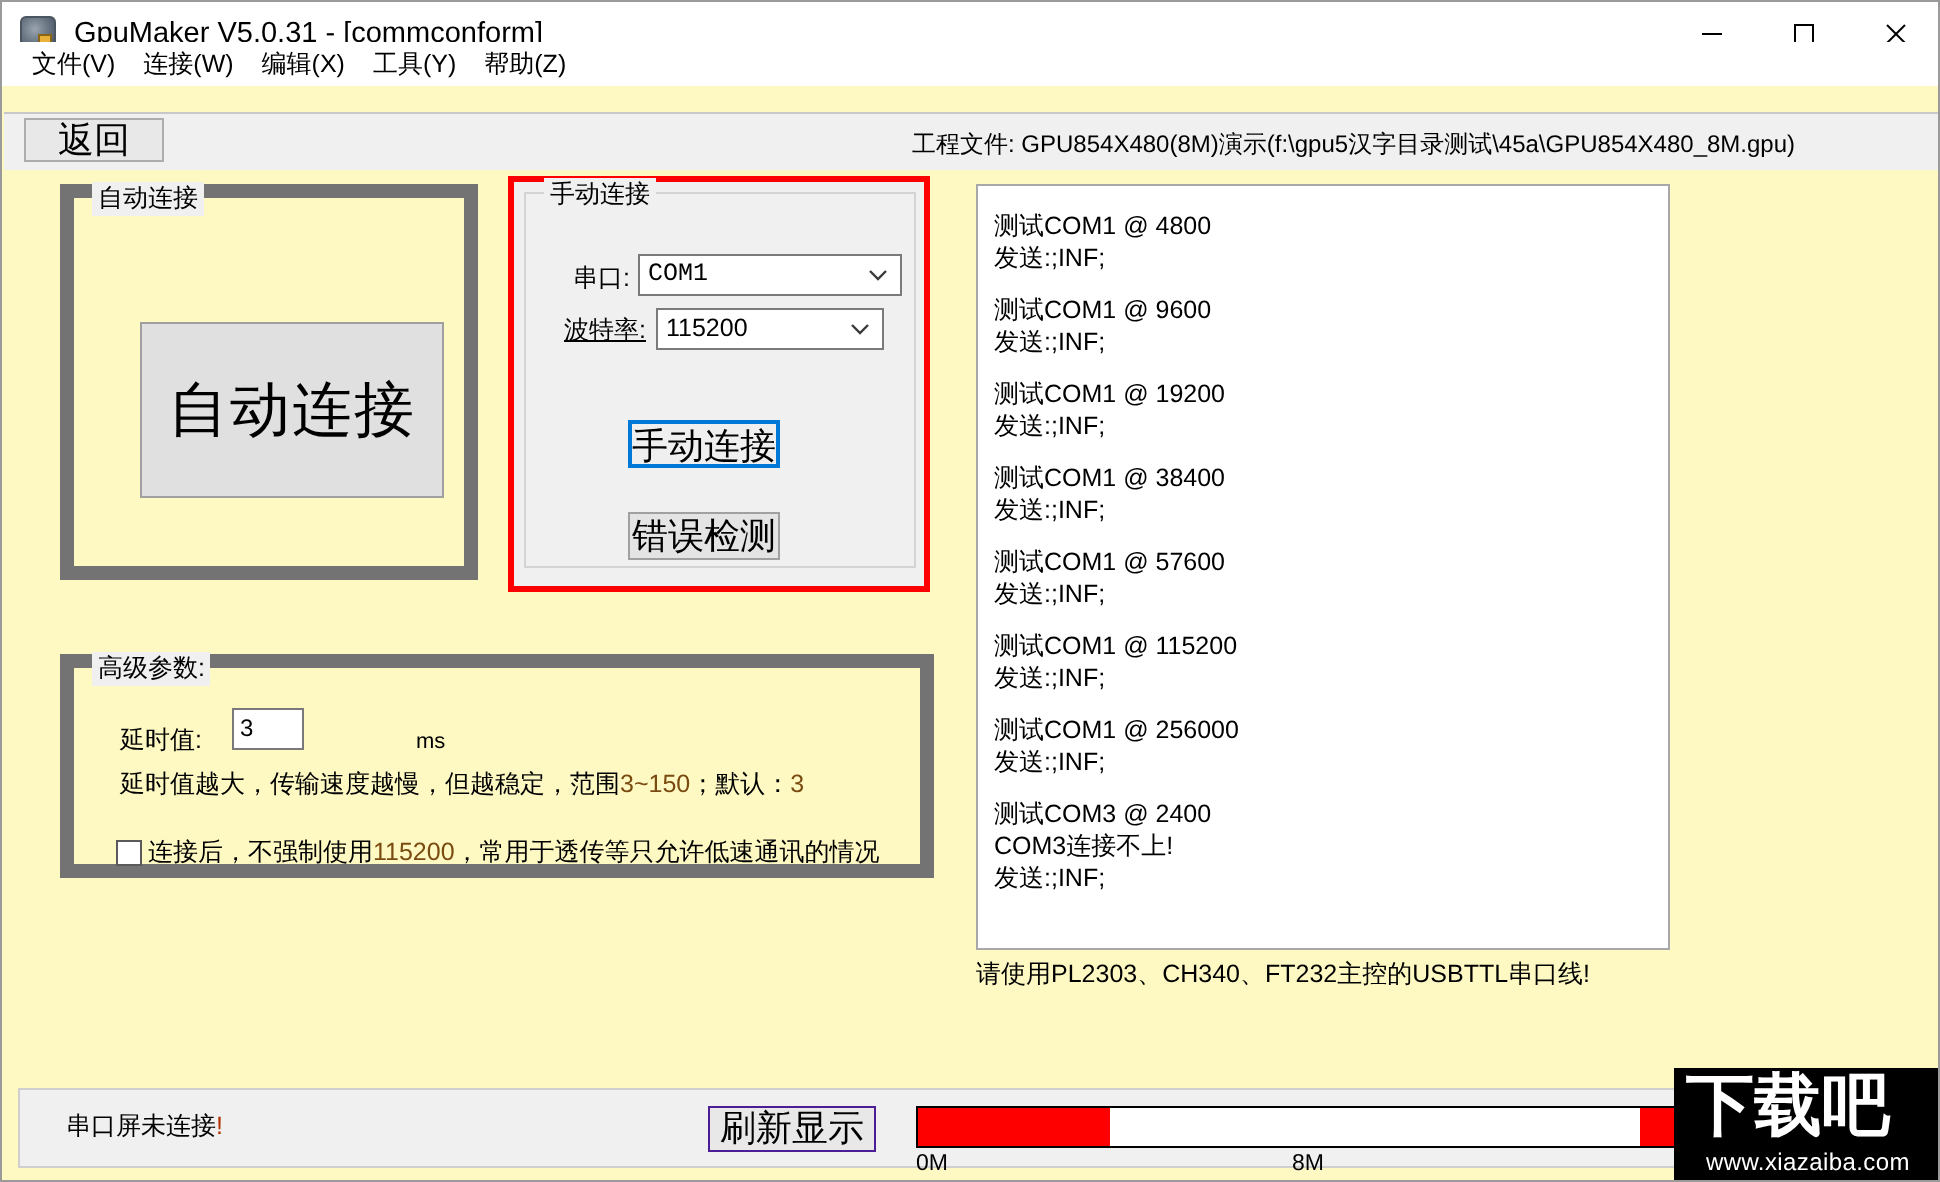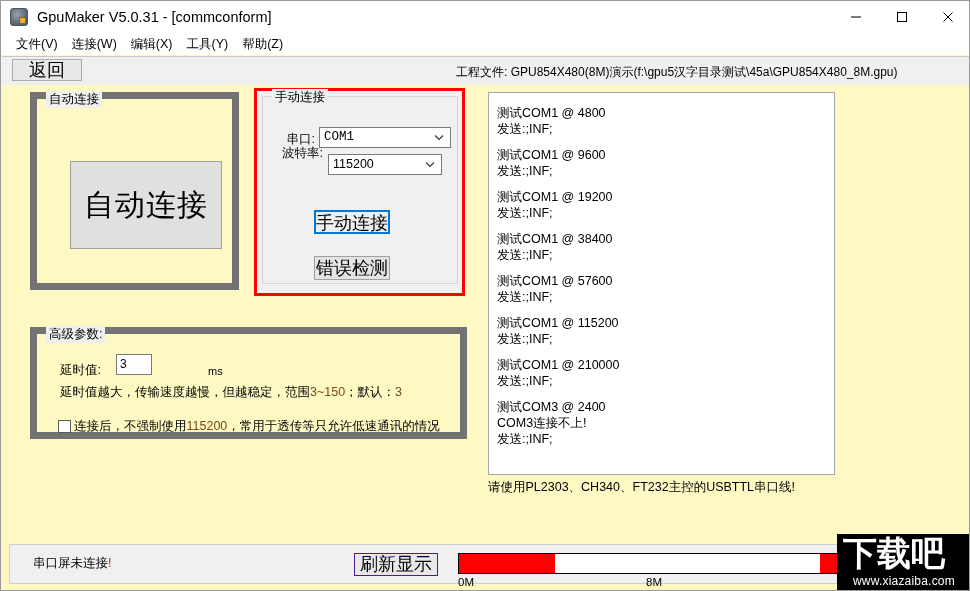--- a/index.html
+++ b/index.html
@@ -67,21 +67,21 @@
     display: flex;
     align-items: center;
     justify-content: center;
     background: #ffffff;
   }
   .win-btn svg { display: block; }
 
   
   .menubar {
     position: absolute;
-    left: 0; top: 32px;
+    left: 0; top: 20px;
     width: 970px; height: 22px;
     background: #ffffff;
     display: flex;
     align-items: center;
     padding-left: 8px;
     box-sizing: border-box;
   }
   .menu-item {
     font-size: 12.5px;
     color: #000;
@@ -433,21 +433,21 @@
       <div class="field-label" style="left:14px; top:34px; width:38px;">串口:</div>
       <div class="combo" style="left:56px; top:30px; width:132px;font-family:Liberation Mono, monospace;">
         <span>COM1</span>
         <span class="chev">
           <svg width="10" height="7" viewBox="0 0 10 7">
             <polyline points="1,1.5 5,5.5 9,1.5" fill="none" stroke="#3a3a3a" stroke-width="1.2"></polyline>
           </svg>
         </span>
       </div>
 
-      <div class="field-label" style="left:5px; top:48px; width:55px;">波特率:</div>
+      <div class="field-label" style="left:5px; top:60px; width:55px;text-decoration:underline;">波特率:</div>
       <div class="combo" style="left:65px; top:57px; width:114px;">
         <span>115200</span>
         <span class="chev">
           <svg width="10" height="7" viewBox="0 0 10 7">
             <polyline points="1,1.5 5,5.5 9,1.5" fill="none" stroke="#3a3a3a" stroke-width="1.2"></polyline>
           </svg>
         </span>
       </div>
 
       <div class="btn manual-btn">手动连接</div>
@@ -482,21 +482,21 @@
       <div class="log-gap"></div>
       <div class="log-line">测试COM1 @ 38400</div>
       <div class="log-line">发送:;INF;</div>
       <div class="log-gap"></div>
       <div class="log-line">测试COM1 @ 57600</div>
       <div class="log-line">发送:;INF;</div>
       <div class="log-gap"></div>
       <div class="log-line">测试COM1 @ 115200</div>
       <div class="log-line">发送:;INF;</div>
       <div class="log-gap"></div>
-      <div class="log-line">测试COM1 @ 210000</div>
+      <div class="log-line">测试COM1 @ 256000</div>
       <div class="log-line">发送:;INF;</div>
       <div class="log-gap"></div>
       <div class="log-line">测试COM3 @ 2400</div>
       <div class="log-line">COM3连接不上!</div>
       <div class="log-line">发送:;INF;</div>
     </div>
   <div class="log-note">请使用PL2303、CH340、FT232主控的USBTTL串口线!</div>
 
   <div class="statusbar">
     <div class="status-text"><span>串口屏未连接</span><span class="bang">!</span></div>

